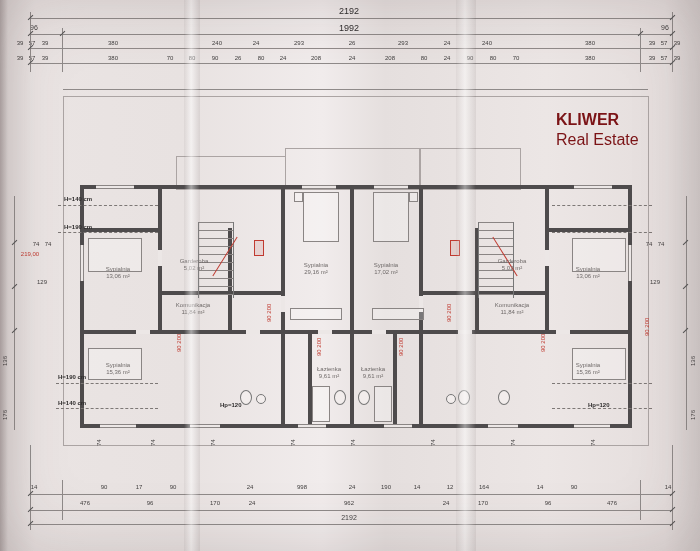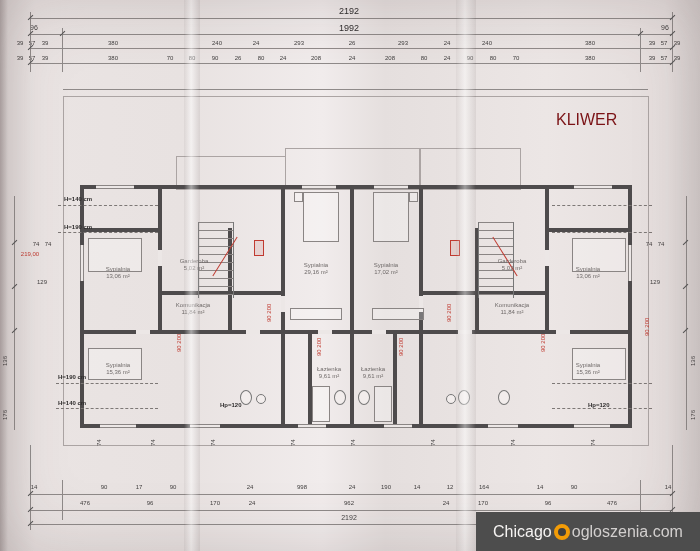--- a/index.html
+++ b/index.html
@@ -24,21 +24,21 @@
   .rlabel{position:absolute;font-size:6px;color:#6f6a69;transform:translateX(-50%);text-align:center;line-height:7px;white-space:nowrap}
   .rlabel span{display:block}
   .furn{position:absolute;border:1px solid #8a8584;background:rgba(255,255,255,.25)}
   .fix{position:absolute;border:1px solid #777;border-radius:50%;background:#f2edec}
   .stairs{position:absolute;border-left:1px solid #777;border-right:1px solid #777;
     background:repeating-linear-gradient(180deg,#8a8584 0,#8a8584 1px,transparent 1px,transparent 8px)}
   .win{position:absolute;background:#ece7e6;border-top:1px solid #8a8584;border-bottom:1px solid #8a8584;height:2px}
   .winv{position:absolute;background:#ece7e6;border-left:1px solid #8a8584;border-right:1px solid #8a8584;width:2px}
   .gap{position:absolute;background:#ece7e6}
   .brand{position:absolute;left:556px;top:110px;color:#7b1316;font-size:16px;line-height:20px;white-space:nowrap}
-  .brand .b1{display:block;font-weight:normal}
+  .brand .b1{display:block;font-weight:bold}
   .brand .b2{display:block}
   .wm{position:absolute;left:476px;top:512px;width:224px;height:39px;background:#4d4d4d;
      display:flex;align-items:center;justify-content:center;gap:2px;z-index:9}
   .wm .t1{color:#f5f3f2;font-size:16px}
   .wm .t2{color:#d2cfce;font-size:16px}
   .dot{width:8px;height:8px;border:4px solid #f39c07;border-radius:50%;background:#3f3f3f}
   .fold{position:absolute;top:0;height:551px;pointer-events:none}
   .vign{position:absolute;inset:0;box-shadow:inset 0 0 70px rgba(80,60,60,.20);pointer-events:none;z-index:8}
 </style>
 </head>
@@ -274,20 +274,21 @@
   <div class="tk" style="left:682px;top:286px"></div>
   <div class="tk" style="left:682px;top:330px"></div>
   <span class="dimnum sm" style="left:649px;top:241px">74</span>
   <span class="dimnum sm" style="left:661px;top:241px">74</span>
   <span class="dimnum sm" style="left:655px;top:279px">129</span>
   <span class="rotnum" style="left:690px;top:366px">136</span>
   <span class="rotnum" style="left:690px;top:420px">176</span>
 
   <div class="brand">
     <span class="b1">KLIWER</span>
+    <span class="b2">Real Estate</span>
   </div>
 
   <span class="rotnum" style="left:96px;top:446px">74</span>
   <span class="rotnum" style="left:150px;top:446px">74</span>
   <span class="rotnum" style="left:210px;top:446px">74</span>
   <span class="rotnum" style="left:290px;top:446px">74</span>
   <span class="rotnum" style="left:350px;top:446px">74</span>
   <span class="rotnum" style="left:430px;top:446px">74</span>
   <span class="rotnum" style="left:510px;top:446px">74</span>
   <span class="rotnum" style="left:590px;top:446px">74</span>
@@ -326,24 +327,19 @@
   <span class="dimnum sm" style="left:612px;top:500px">476</span>
   <div class="hline" style="left:30px;top:510px;width:642px"></div>
   <div class="tk" style="left:27px;top:509px"></div>
   <div class="tk" style="left:669px;top:509px"></div>
 
   <span class="dimnum" style="left:349px;top:514px">2192</span>
   <div class="hline" style="left:30px;top:524px;width:642px"></div>
   <div class="tk" style="left:27px;top:523px"></div>
   <div class="tk" style="left:669px;top:523px"></div>
 
-  <div class="wm">
-    <span class="t1">Chicago</span>
-    <span class="dot"></span>
-    <span class="t2">ogloszenia.com</span>
-  </div>
 
   <div class="fold" style="left:184px;width:16px;background:linear-gradient(90deg,rgba(70,58,58,.07),rgba(255,255,255,.5) 45%,rgba(70,58,58,.10))"></div>
   <div class="fold" style="left:456px;width:20px;background:linear-gradient(90deg,rgba(70,58,58,.06),rgba(255,255,255,.45) 45%,rgba(70,58,58,.09))"></div>
   <div class="fold" style="left:0;width:8px;background:linear-gradient(90deg,rgba(60,45,45,.25),rgba(60,45,45,0))"></div>
   <div class="vign"></div>
 
 </div>
 
 </body></html>

